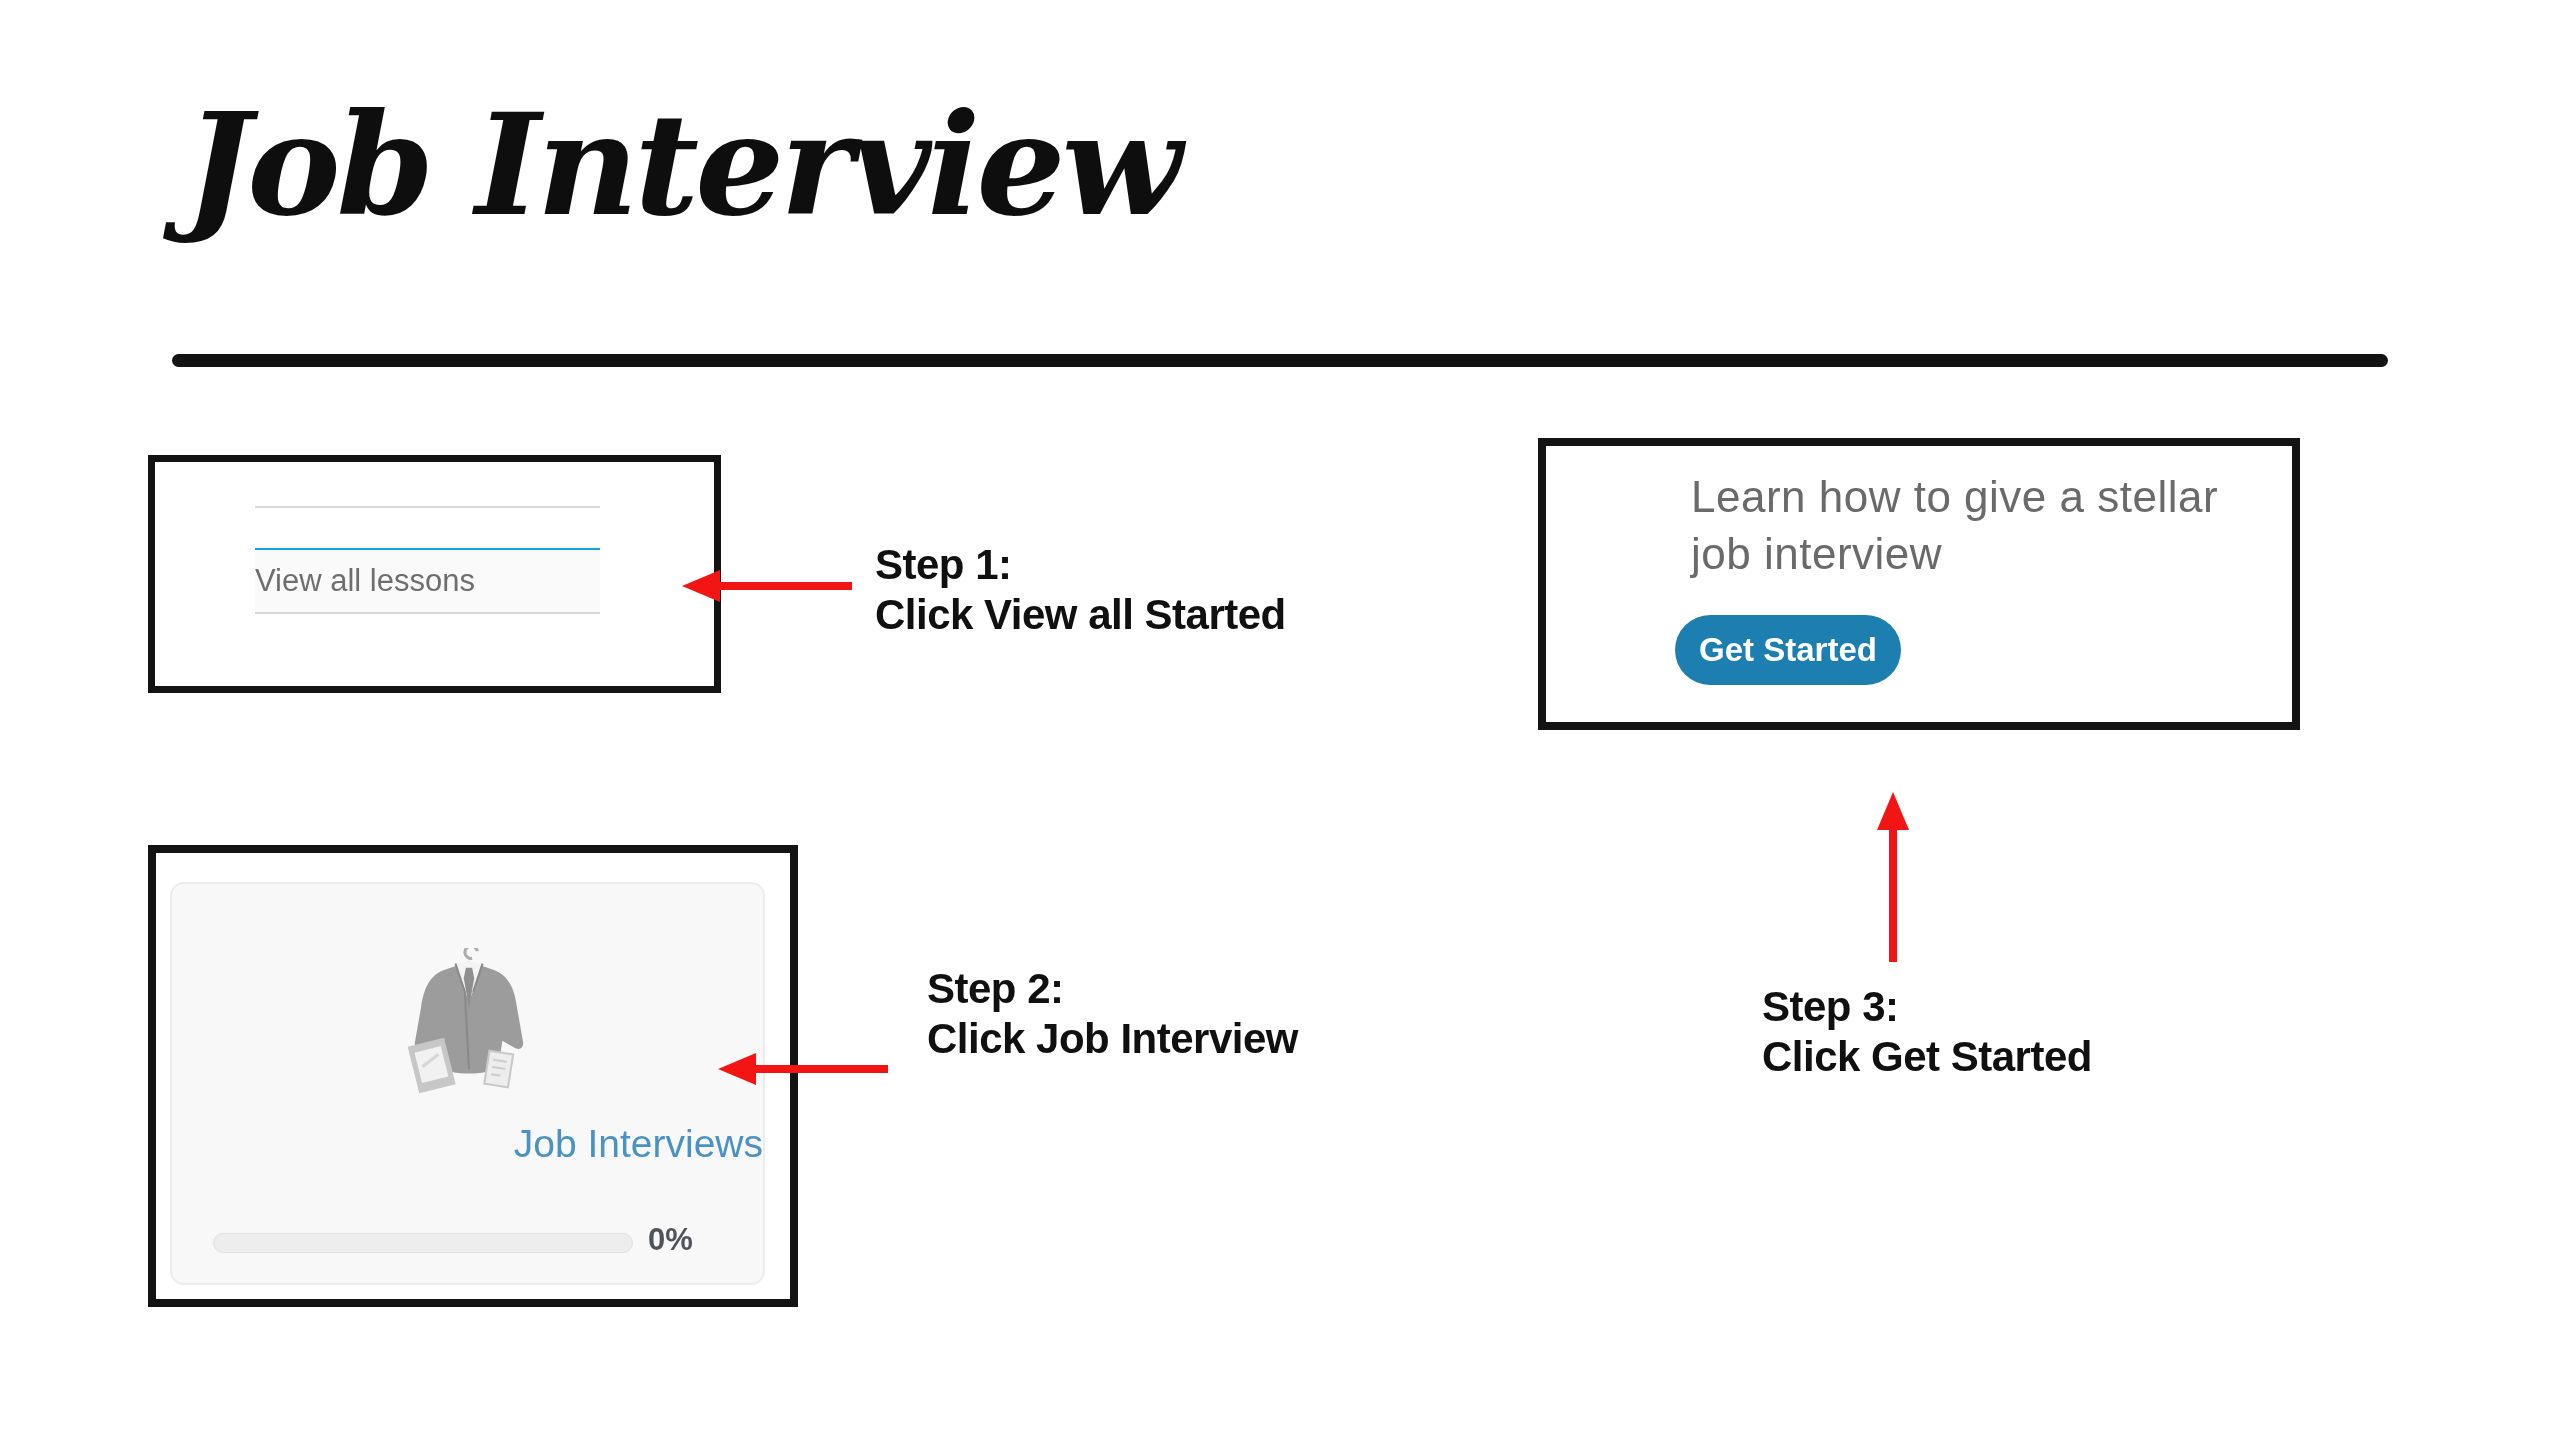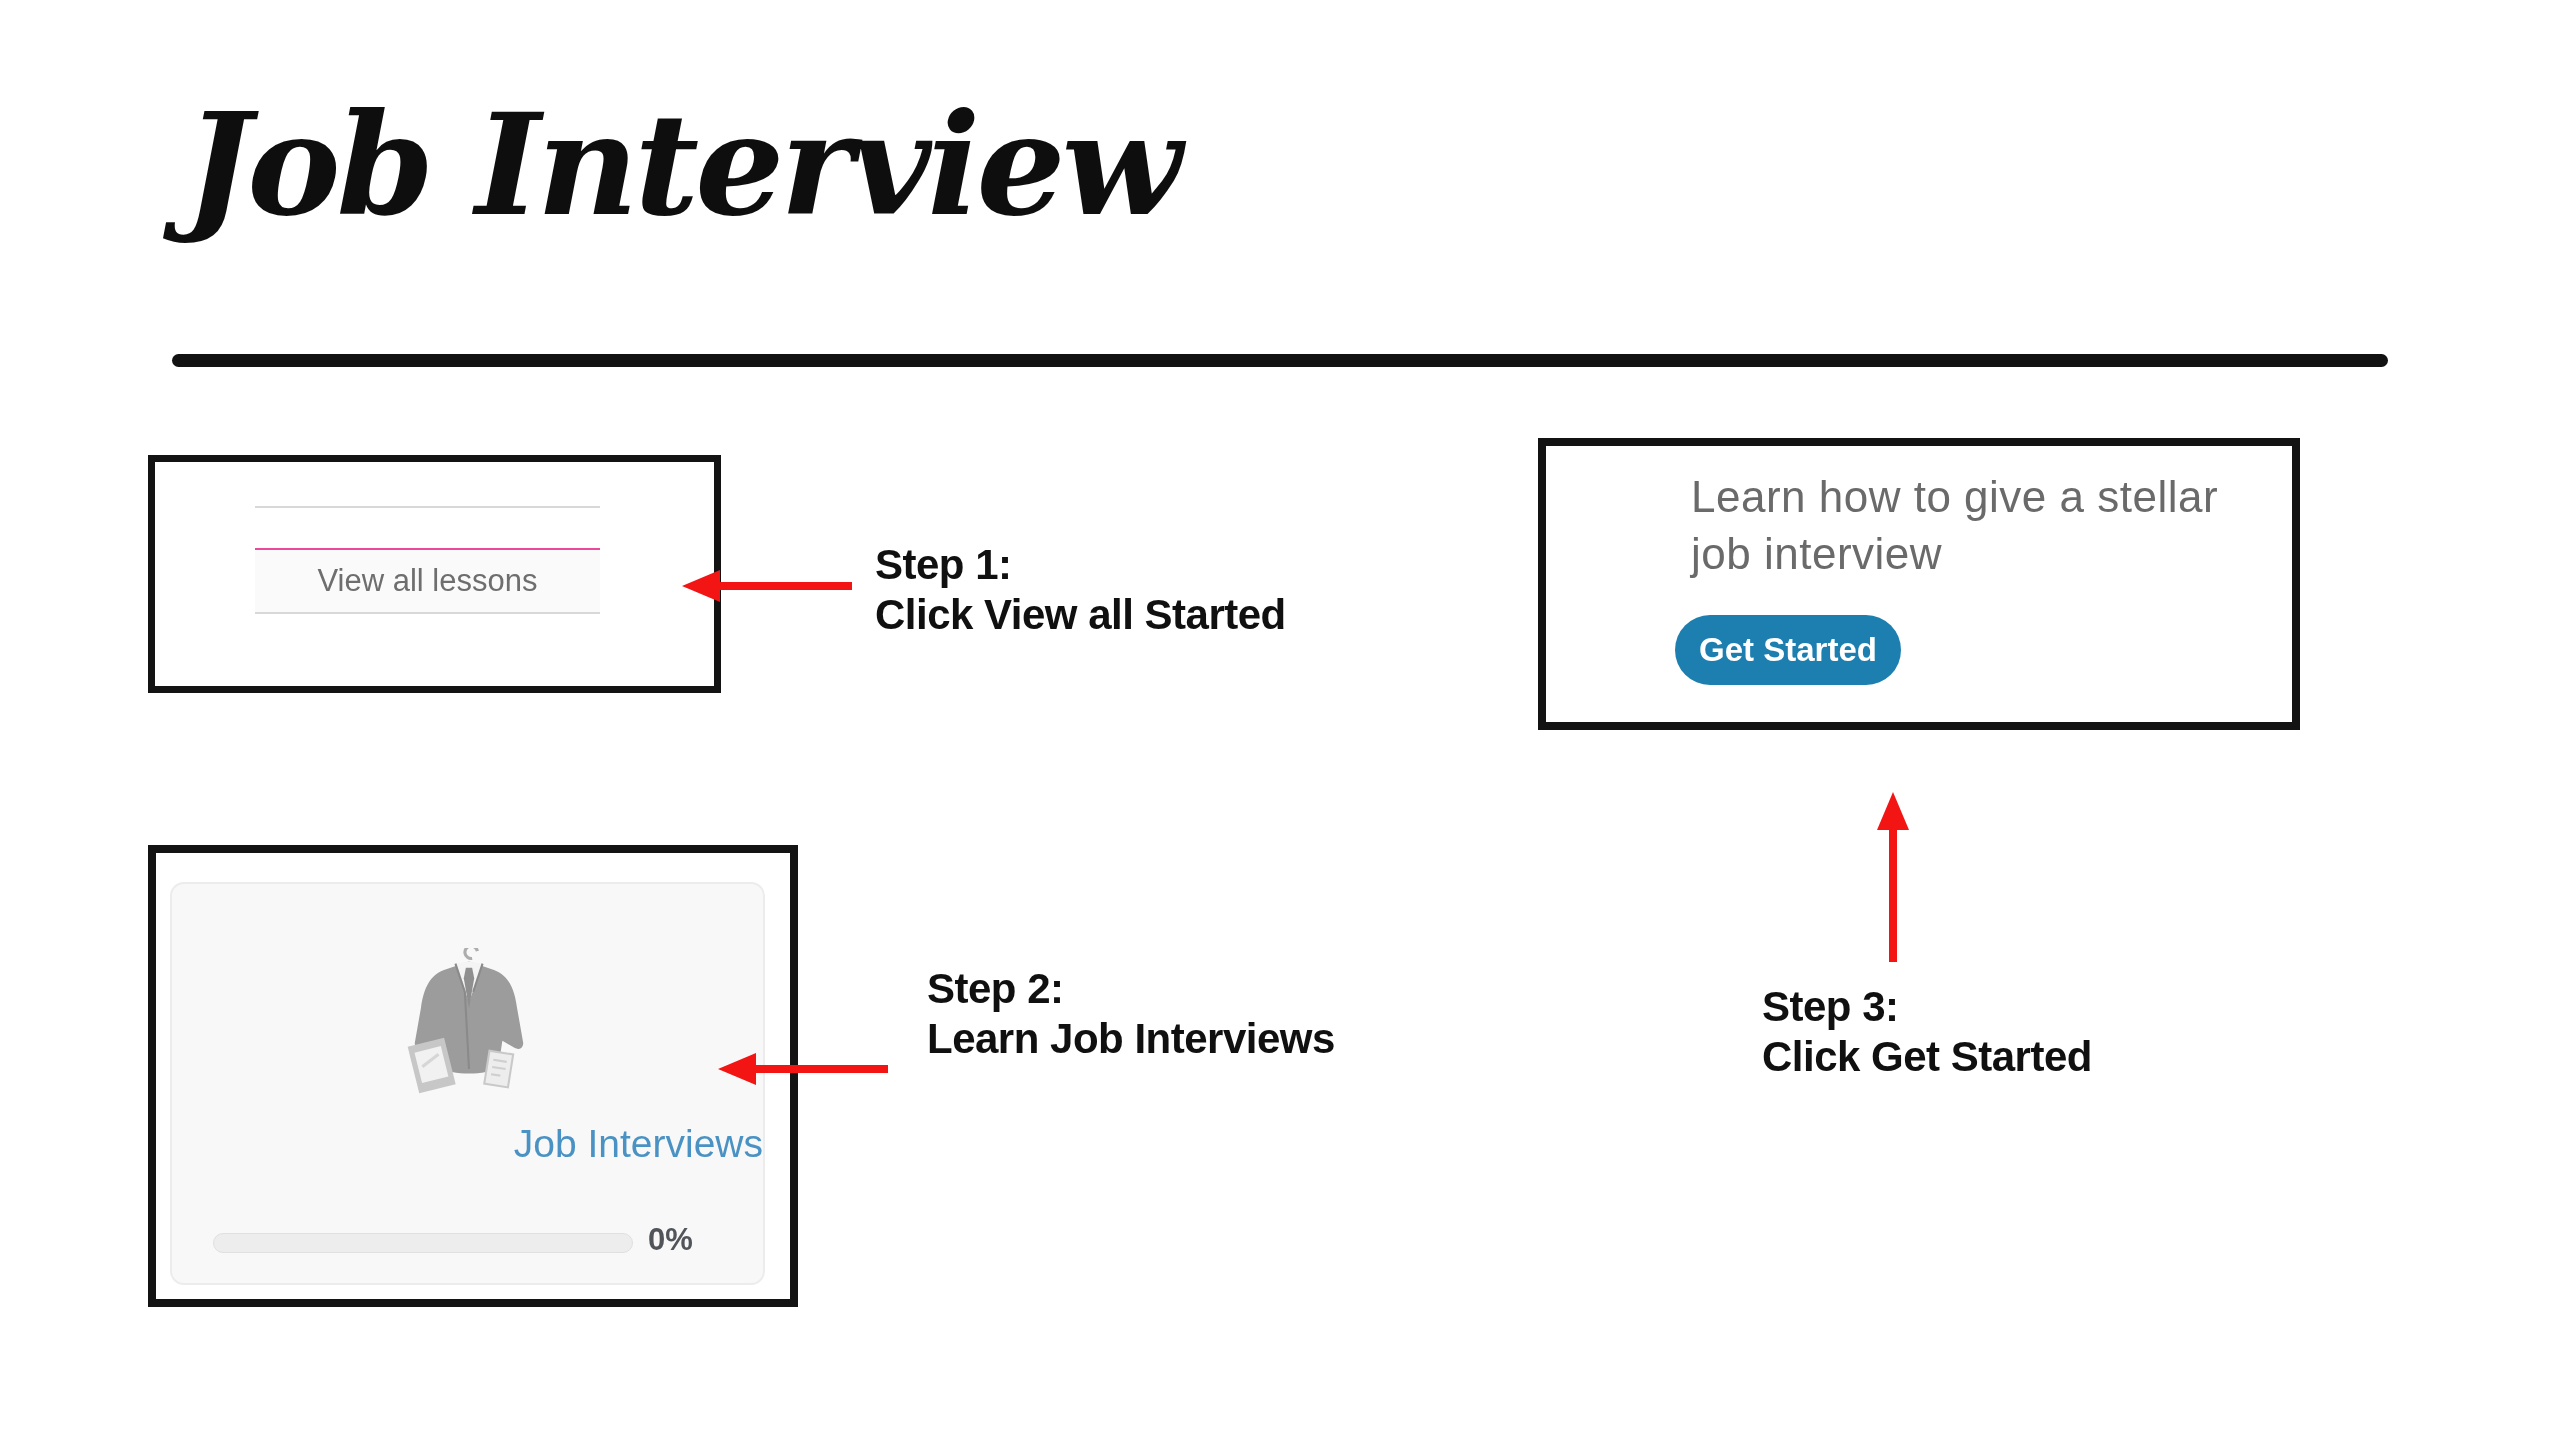--- a/index.html
+++ b/index.html
@@ -55,23 +55,23 @@
     left: 100px; top: 44px;
     width: 345px; height: 2px;
     background: #d8d8d8;
   }
   .view-all-btn {
     position: absolute;
     left: 100px; top: 86px;
     width: 345px; height: 66px;
     box-sizing: border-box;
     background: #fafafa;
-    border-top: 2px solid #ec4899;
+    border-top: 2px solid #0ea5e9;
     border-bottom: 2px solid #d8d8d8;
-    text-align: center;
+    text-align: left;
     line-height: 62px;
     font-size: 31px;
     color: #6e6e6e;
     cursor: pointer;
   }
 
   
   .course-card {
     position: absolute;
     left: 14px; top: 29px;
@@ -204,21 +204,21 @@
       <span class="progress-label">0%</span>
     </div>
   </div>
 
   <svg class="arrow arrow-2" viewBox="0 0 170 36">
     <rect class="arrow-shape" x="26" y="14" width="144" height="8"></rect>
     <polygon class="arrow-shape" points="0,18 38,2 38,34"></polygon>
   </svg>
   <div class="step step-2">
     <div>Step 2:</div>
-    <div>Learn Job Interviews</div>
+    <div>Click Job Interview</div>
   </div>
 
   <div class="panel panel-intro">
     <div class="headline">
       <div>Learn how to give a stellar</div>
       <div>job interview</div>
     </div>
     <button class="cta">
       <span>Get Started</span>
     </button>

